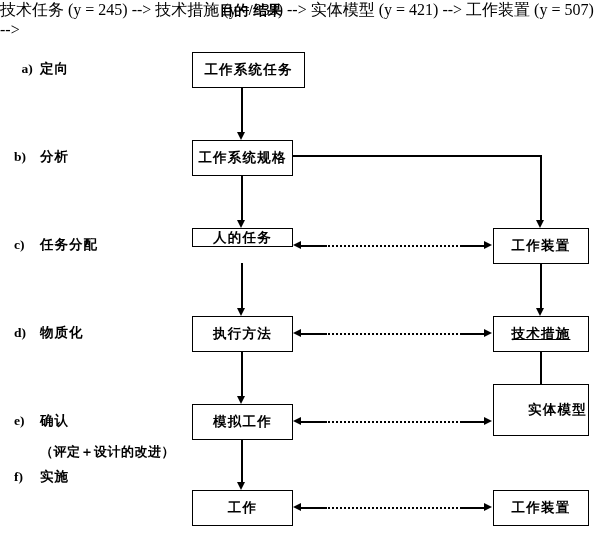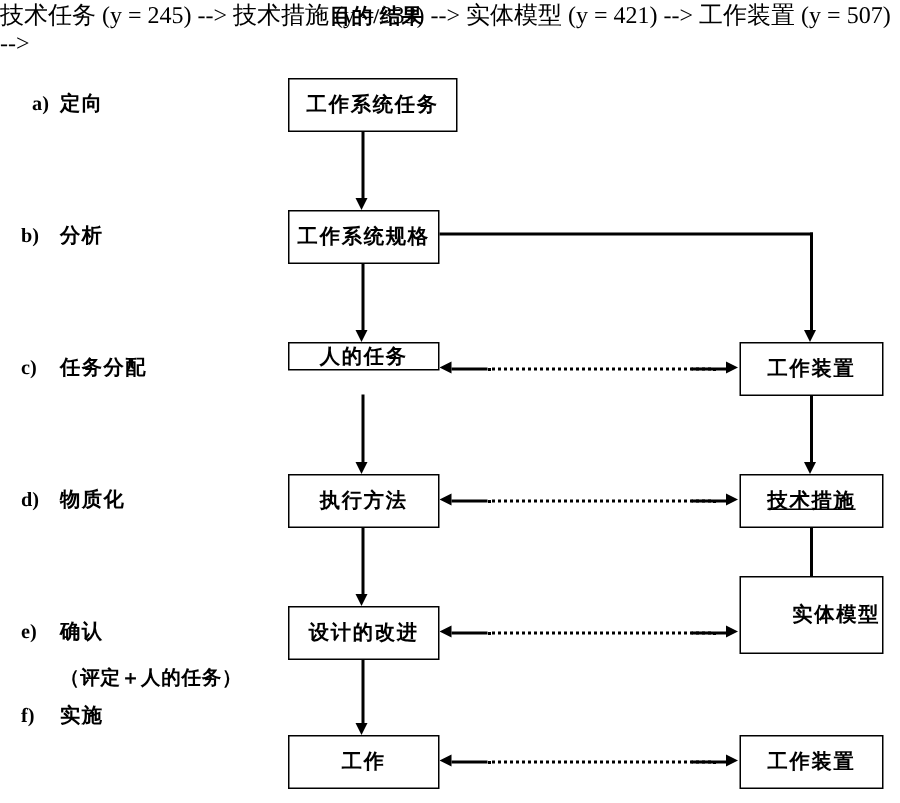--- a/index.html
+++ b/index.html
@@ -148,21 +148,21 @@
   </div>
   <div class="stage" style="top:236px;">
     <span class="marker">c)</span><span class="stage-text">任务分配</span>
   </div>
   <div class="stage" style="top:324px;">
     <span class="marker">d)</span><span class="stage-text">物质化</span>
   </div>
   <div class="stage" style="top:412px;">
     <span class="marker">e)</span><span class="stage-text">确认</span>
   </div>
-  <div class="stage-sub" style="top:443px;">（评定＋人的任务）</div>
+  <div class="stage-sub" style="top:443px;">（评定＋设计的改进）</div>
   <div class="stage" style="top:468px;">
     <span class="marker">f)</span><span class="stage-text">实施</span>
   </div>
 
   
   
   <div class="vline" style="left:241px; top:87px; height:48px;"></div>
   <div class="arrow-down" style="left:237px; top:132px;"></div>
   
   <div class="vline" style="left:241px; top:175px; height:46px;"></div>
@@ -221,21 +221,21 @@
 
   
   <div class="node" style="left:192px; top:52px; width:113px; height:36px;">工作系统任务</div>
 
   <div class="node" style="left:192px; top:140px; width:101px; height:36px;">工作系统规格</div>
 
   <div class="node" style="left:192px; top:228px; width:101px; height:19px;">人的任务</div>
 
   <div class="node" style="left:192px; top:316px; width:101px; height:36px;">执行方法</div>
 
-  <div class="node" style="left:192px; top:404px; width:101px; height:36px;">设计的改进</div>
+  <div class="node" style="left:192px; top:404px; width:101px; height:36px;">模拟工作</div>
 
   <div class="node" style="left:192px; top:490px; width:101px; height:36px;">工作</div>
 
   
   <div class="node" style="left:493px; top:228px; width:96px; height:36px;">工作装置</div>
 
   <div class="node" style="left:493px; top:316px; width:96px; height:36px;text-decoration:underline;">技术措施</div>
 
   <div class="node" style="left:493px; top:384px; width:96px; height:52px;padding-left:33px;">实体模型</div>
 

